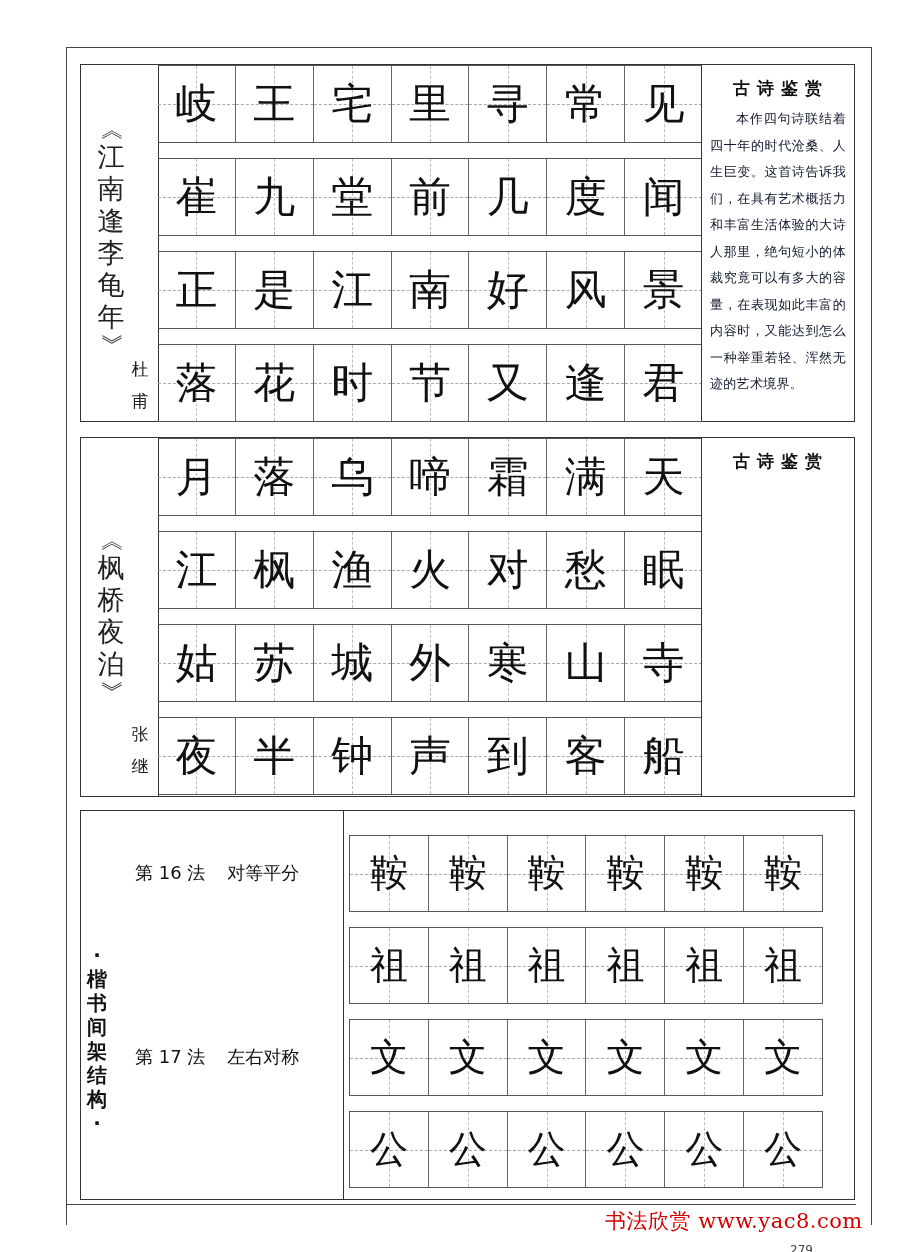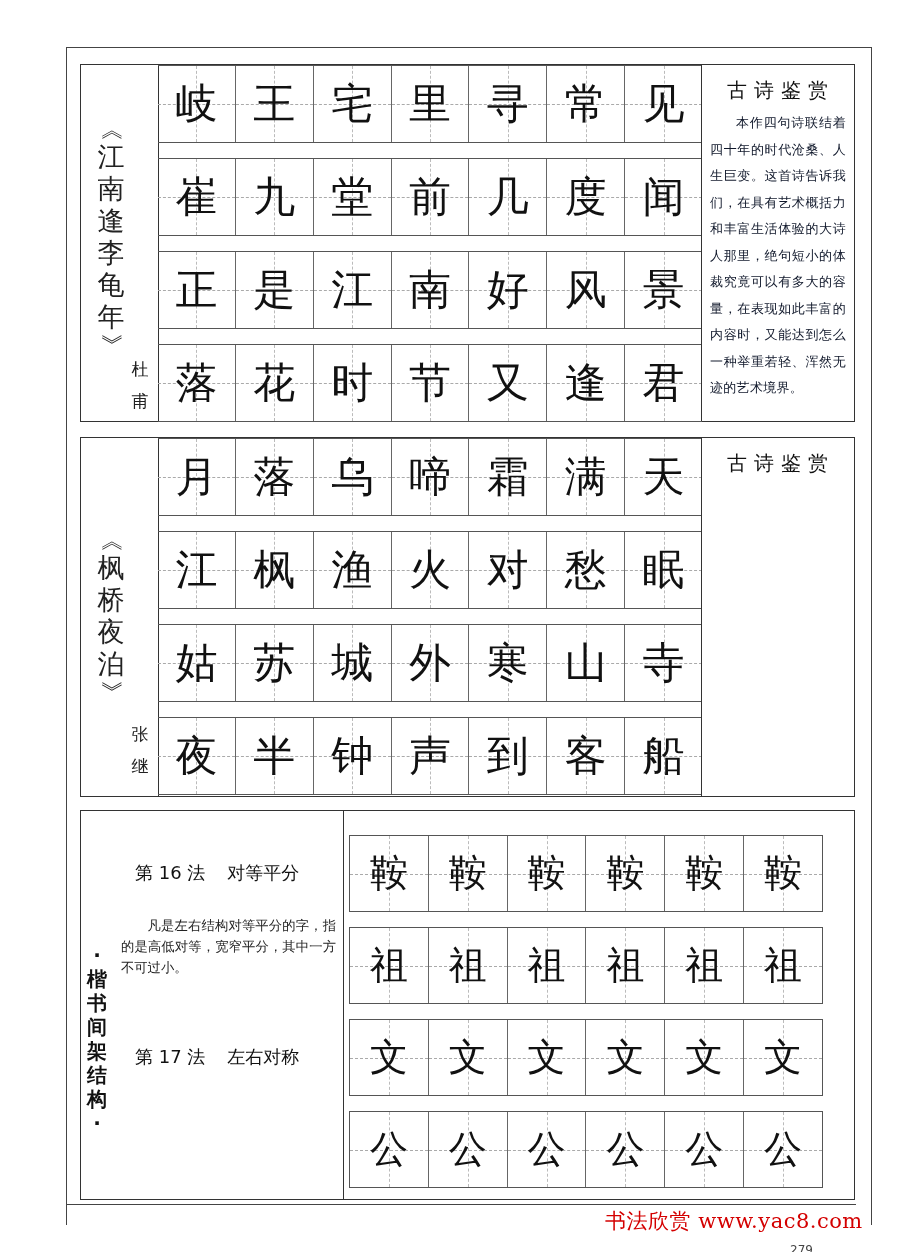--- a/index.html
+++ b/index.html
@@ -34,21 +34,21 @@
   .cell:last-child { border-right:none; }
   .cell::before { content:""; position:absolute; left:0; right:0; top:50%;
                   border-top:1px dashed #aaa; }
   .cell::after { content:""; position:absolute; top:0; bottom:0; left:50%;
                  border-left:1px dashed #bbb; }
   .cell span { position:relative; z-index:1; font-family:"DejaVu Serif", serif;
                font-size:42px; color:#111; }
 
   .note-col { position:absolute; right:0; top:0; bottom:0; width:153px;
               border-left:1.2px solid #333; padding:12px 8px 0 8px; box-sizing:border-box; }
-  .note-heading { text-align:center; font-weight:normal; font-size:20px; letter-spacing:7px;
+  .note-heading { text-align:center; font-weight:bold; font-size:17px; letter-spacing:7px;
                   margin:0 0 6px 6px; color:#111; }
   .note-body { font-family:Liberation Serif, serif; font-size:13px; line-height:26.5px;
                color:#0f172a; text-indent:2em; text-align:justify; letter-spacing:0.3px; }
 
   
   .s3-left { position:absolute; left:0; top:0; bottom:0; width:262px;
              border-right:1.2px solid #333; }
   .s3-vlabel { position:absolute; left:4px; top:132px; width:24px; display:flex;
                flex-direction:column; align-items:center; font-weight:bold; font-size:20px;
                line-height:24px; color:#111; }
@@ -319,21 +319,20 @@
       <span>架</span>
       <span>结</span>
       <span>构</span>
       <span>·</span>
     </div>
 
     <div class="rule" style="top:50px;">
       <div class="rule-title">
         <span>第 16 法</span><span class="gap"></span><span>对等平分</span>
       </div>
-      <div class="rule-text">凡是左右结构对等平分的字，指的是高低对等，宽窄平分，其中一方不可过小。</div>
     </div>
 
     <div class="rule" style="top:234px;">
       <div class="rule-title">
         <span>第 17 法</span><span class="gap"></span><span>左右对称</span>
       </div>
     </div>
   </div>
 
   <div class="s3-grid">

